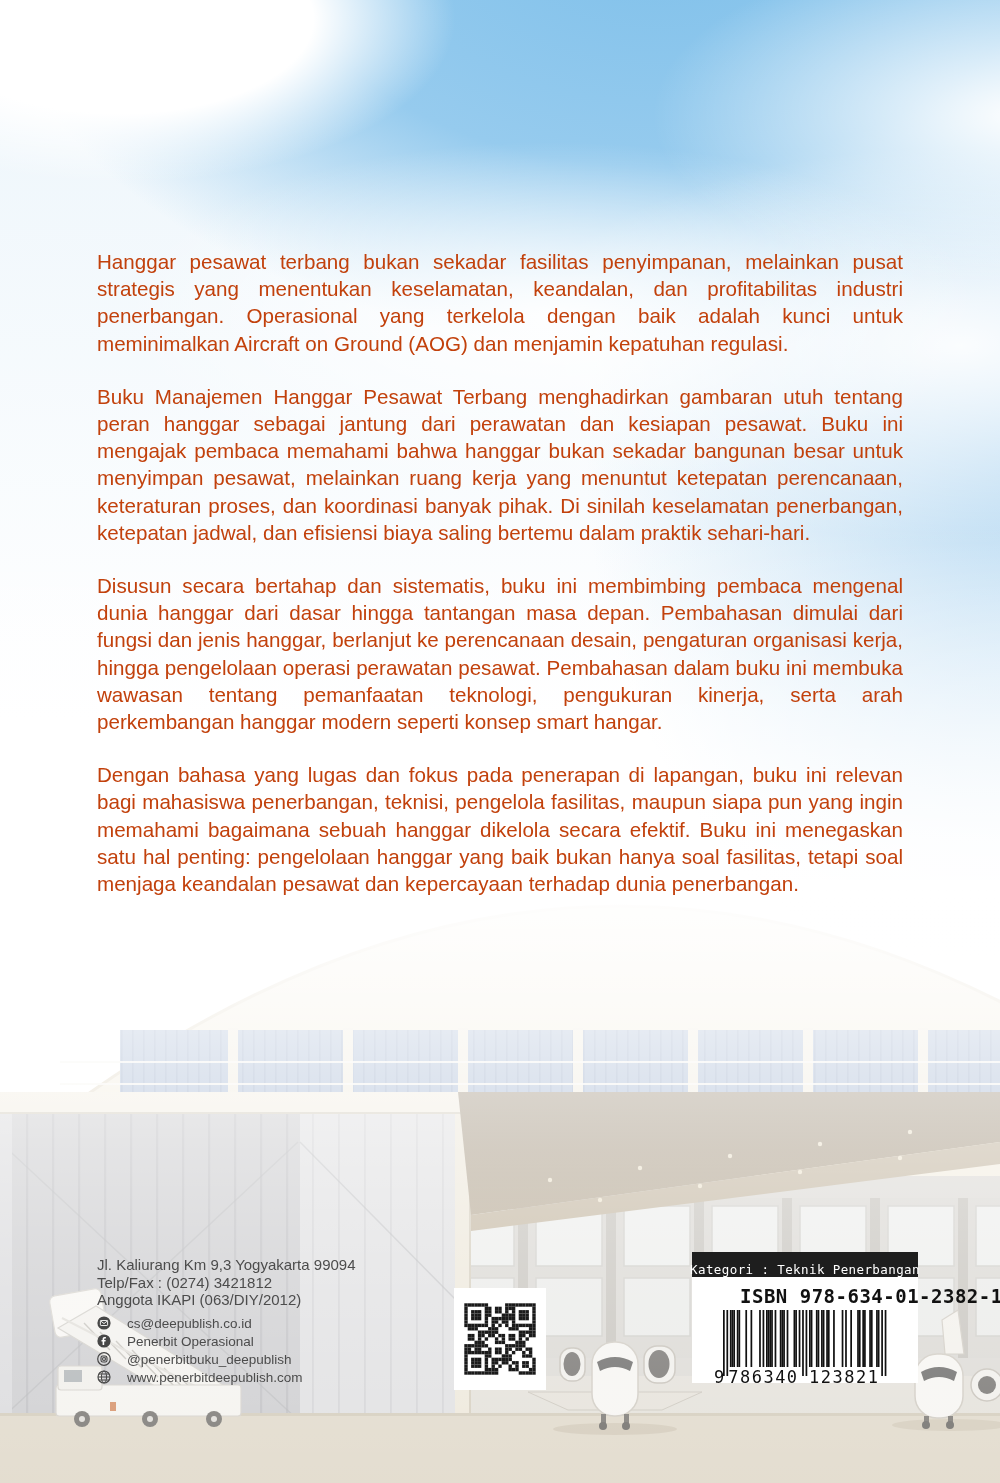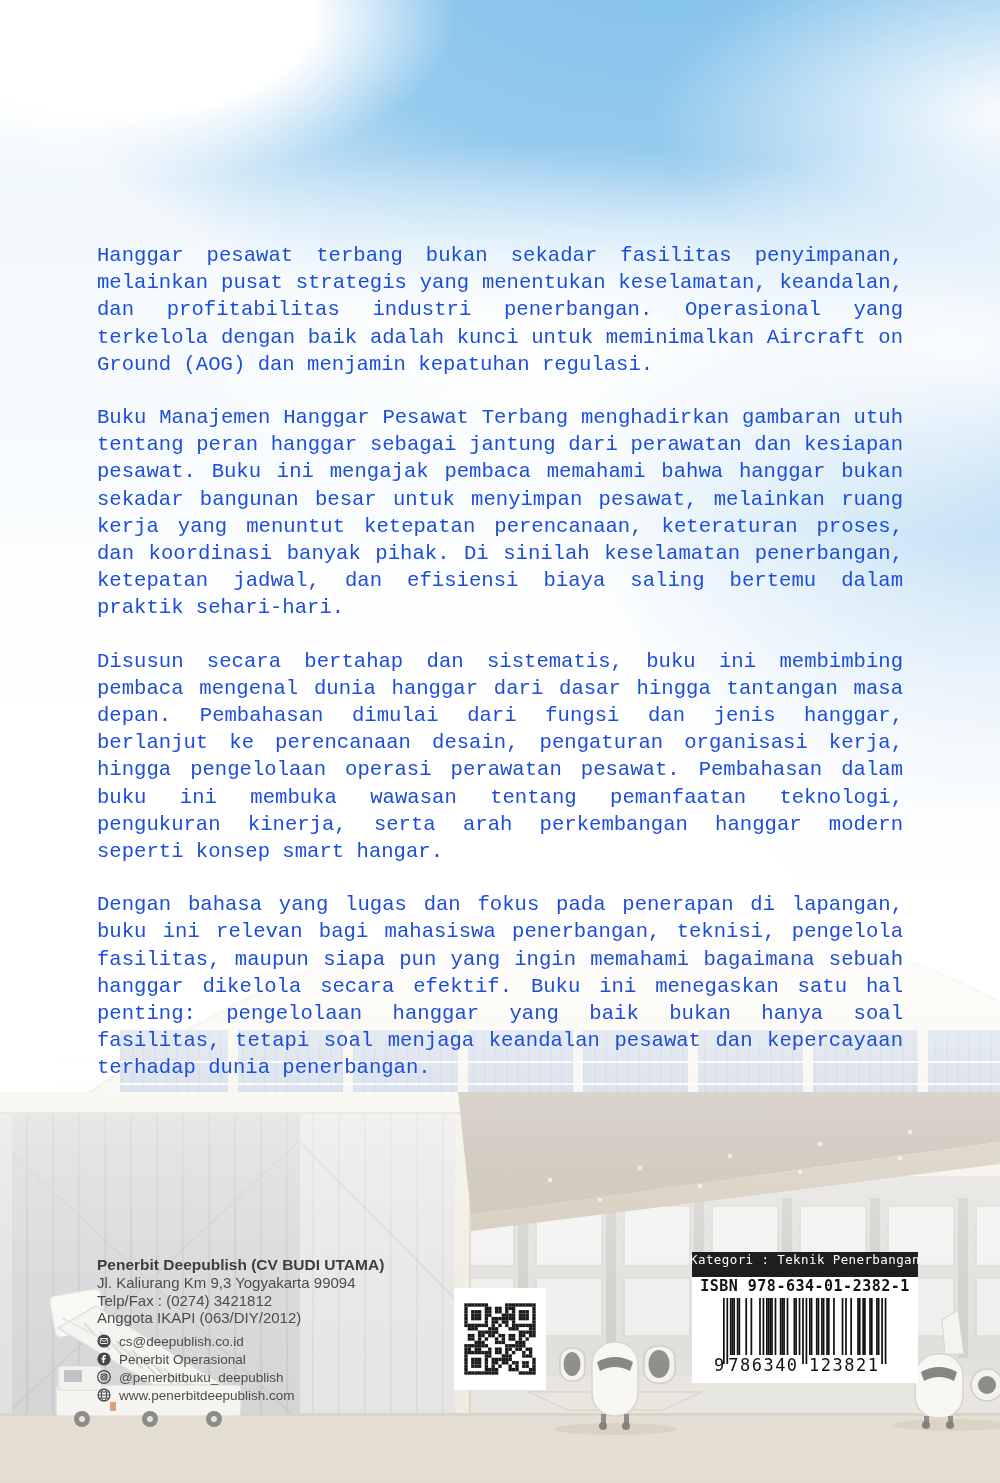--- a/index.html
+++ b/index.html
@@ -23,58 +23,57 @@
       radial-gradient(620px 760px at 102% 48%, #bcdcf3 0%, rgba(255,255,255,0) 70%),
       linear-gradient(180deg, #ecf5fb 0%, #ffffff 75%);
   }
 
   
   .hangar{position:absolute;left:0;top:880px;width:1000px;height:603px;}
   .hangar svg{display:block;}
 
   
   .synopsis{
-    position:absolute;left:97px;top:242px;width:806px;
-    color:#1d4ed8;font-size:20.6px;line-height:27.2px;
+    position:absolute;left:97px;top:248px;width:806px;
+    color:#c2410c;font-size:20.6px;line-height:27.2px;
     text-align:justify;
-    font-family:Liberation Mono, monospace;
   }
   .synopsis p{margin:0 0 26px 0;padding:0;}
   .synopsis p:last-child{margin-bottom:16px;}
 
   
   .publisher{position:absolute;left:97px;top:1256px;width:330px;color:#4c4c4c;}
   .pub-name{font-weight:bold;font-size:15.5px;color:#3d3d3d;line-height:18px;}
   .pub-line{font-size:15px;line-height:16.5px;margin-top:1px;}
   .pub-contacts{margin-top:6px;}
-  .contact-row{display:flex;align-items:center;gap:8px;font-size:13.5px;line-height:17px;margin-top:1px;color:#4c4c4c;}
+  .contact-row{display:flex;align-items:center;gap:16px;font-size:13.5px;line-height:17px;margin-top:1px;color:#4c4c4c;}
   .cicon{width:14px;height:14px;flex:0 0 14px;display:inline-block;}
   .cicon svg{display:block;}
 
   
   .qr-box{
     position:absolute;left:454px;top:1288px;width:92px;height:102px;
     background:#ffffff;display:flex;align-items:center;justify-content:center;
   }
 
   
   .category-bar{
     position:absolute;left:692px;top:1252px;width:226px;height:25px;
     background:#1e1e1e;color:#ffffff;
     font-family:"DejaVu Sans Mono", monospace;font-size:12.5px;letter-spacing:.4px;
-    display:flex;align-items:flex-start;justify-content:center;white-space:nowrap;
+    display:flex;align-items:flex-end;justify-content:center;white-space:nowrap;
   }
   .isbn-box{
     position:absolute;left:692px;top:1277px;width:226px;height:106px;
     background:#ffffff;text-align:center;
   }
   .isbn-text{
     font-family:"DejaVu Sans Mono", monospace;font-weight:bold;
-    font-size:15px;letter-spacing:.5px;color:#111;
-    white-space:nowrap;
+    font-size:19px;letter-spacing:.5px;color:#111;
+    margin-top:8px;white-space:nowrap;padding-left:48px;
   }
   .isbn-box svg{display:block;margin:3px auto 0 auto;}
 </style>
 </head>
 <body>
 
 <div class="page">
 
   <div class="sky"></div>
 
@@ -234,21 +233,20 @@
   </div>
 
   <div class="synopsis">
     <p>Hanggar pesawat terbang bukan sekadar fasilitas penyimpanan, melainkan pusat strategis yang menentukan keselamatan, keandalan, dan profitabilitas industri penerbangan. Operasional yang terkelola dengan baik adalah kunci untuk meminimalkan Aircraft on Ground (AOG) dan menjamin kepatuhan regulasi.</p>
     <p>Buku Manajemen Hanggar Pesawat Terbang menghadirkan gambaran utuh tentang peran hanggar sebagai jantung dari perawatan dan kesiapan pesawat. Buku ini mengajak pembaca memahami bahwa hanggar bukan sekadar bangunan besar untuk menyimpan pesawat, melainkan ruang kerja yang menuntut ketepatan perencanaan, keteraturan proses, dan koordinasi banyak pihak. Di sinilah keselamatan penerbangan, ketepatan jadwal, dan efisiensi biaya saling bertemu dalam praktik sehari-hari.</p>
     <p>Disusun secara bertahap dan sistematis, buku ini membimbing pembaca mengenal dunia hanggar dari dasar hingga tantangan masa depan. Pembahasan dimulai dari fungsi dan jenis hanggar, berlanjut ke perencanaan desain, pengaturan organisasi kerja, hingga pengelolaan operasi perawatan pesawat. Pembahasan dalam buku ini membuka wawasan tentang pemanfaatan teknologi, pengukuran kinerja, serta arah perkembangan hanggar modern seperti konsep smart hangar.</p>
     <p>Dengan bahasa yang lugas dan fokus pada penerapan di lapangan, buku ini relevan bagi mahasiswa penerbangan, teknisi, pengelola fasilitas, maupun siapa pun yang ingin memahami bagaimana sebuah hanggar dikelola secara efektif. Buku ini menegaskan satu hal penting: pengelolaan hanggar yang baik bukan hanya soal fasilitas, tetapi soal menjaga keandalan pesawat dan kepercayaan terhadap dunia penerbangan.</p>
   </div>
 
   <div class="publisher">
-    <div class="pub-name">Penerbit Deepublish (CV BUDI UTAMA)</div>
     <div class="pub-line">Jl. Kaliurang Km 9,3 Yogyakarta 99094</div>
     <div class="pub-line">Telp/Fax : (0274) 3421812</div>
     <div class="pub-line">Anggota IKAPI (063/DIY/2012)</div>
 
     <div class="pub-contacts">
       <div class="contact-row">
         <span class="cicon">
           <svg width="14" height="14" viewBox="0 0 14 14">
               <circle cx="7" cy="7" r="6.6" fill="#474747"></circle>
               <rect x="3.4" y="4.5" width="7.2" height="5" rx="0.7" fill="none" stroke="#fff" stroke-width="0.9"></rect>

